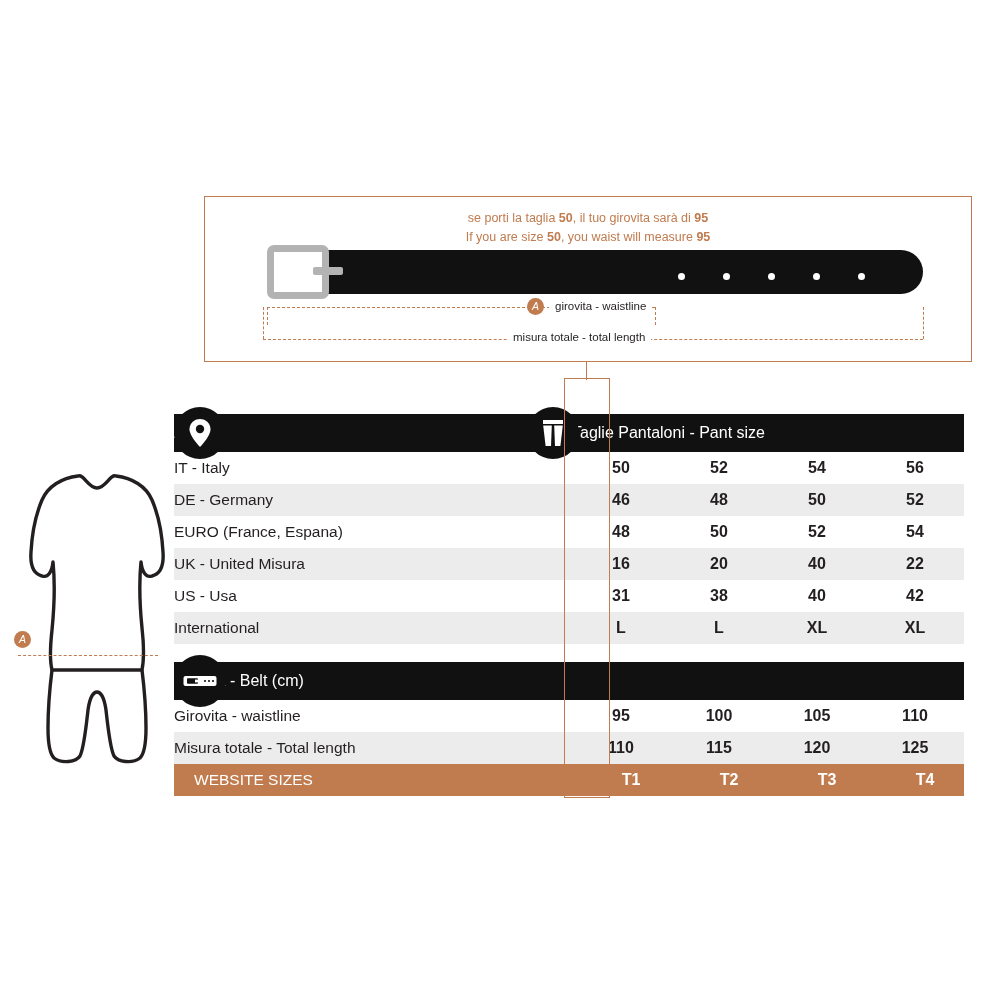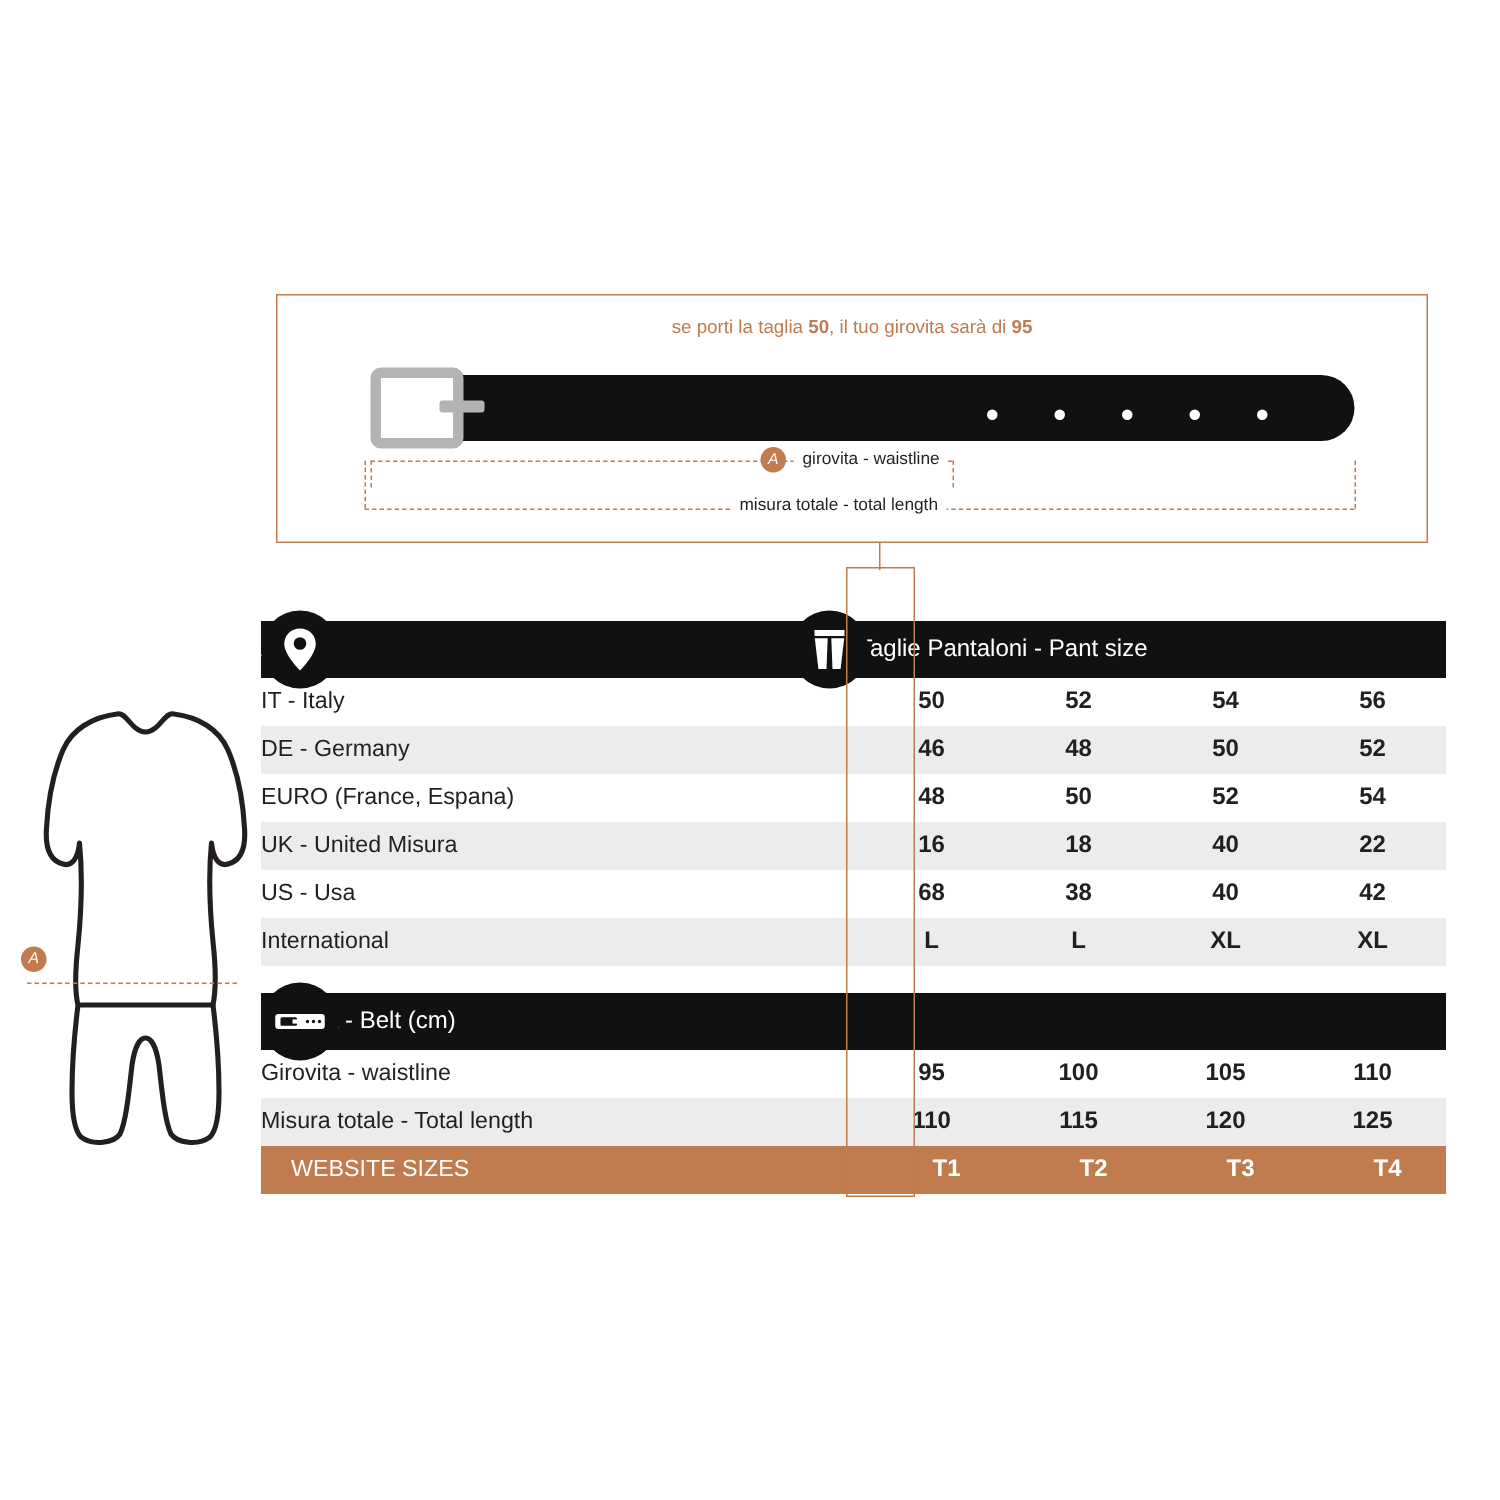--- a/index.html
+++ b/index.html
@@ -12,21 +12,21 @@
     height: 1000px;
     position: relative;
     font-family: "Liberation Sans", sans-serif;
     color: #231f20;
     overflow: hidden;
   }
 
   
   #callout-box {
     position: absolute;
-    left: 184px;
+    left: 204px;
     top: 196px;
     width: 768px;
     height: 166px;
     border: 1px solid #c07b4e;
     box-sizing: border-box;
   }
   .callout-line {
     text-align: center;
     color: #c07b4e;
     font-size: 12.5px;
@@ -222,20 +222,23 @@
   }
 </style>
 </head>
 <body>
 
 <div id="callout-box">
 
   <div id="callout-text">
     <div class="callout-line">
       <span>se porti la taglia </span><b>50</b><span>, il tuo girovita sarà di </span><b>95</b>
+    </div>
+    <div class="callout-line">
+      <span>If you are size </span><b>50</b><span>, you waist will measure </span><b>95</b>
     </div>
   </div>
 
   <div id="belt-wrap">
     <div id="belt-strap">
       <div class="belt-hole" style="left:353px"></div>
       <div class="belt-hole" style="left:398px"></div>
       <div class="belt-hole" style="left:443px"></div>
       <div class="belt-hole" style="left:488px"></div>
       <div class="belt-hole" style="left:533px"></div>
@@ -303,27 +306,27 @@
     <tr class="r-white">
       <td class="row-label">EURO (France, Espana)</td>
       <td class="row-val">48</td>
       <td class="row-val">50</td>
       <td class="row-val">52</td>
       <td class="row-val">54</td>
     </tr>
     <tr class="r-grey">
       <td class="row-label">UK - United Misura</td>
       <td class="row-val">16</td>
-      <td class="row-val">18</td>
+      <td class="row-val">20</td>
       <td class="row-val">40</td>
       <td class="row-val">22</td>
     </tr>
     <tr class="r-white">
       <td class="row-label">US - Usa</td>
-      <td class="row-val">68</td>
+      <td class="row-val">31</td>
       <td class="row-val">38</td>
       <td class="row-val">40</td>
       <td class="row-val">42</td>
     </tr>
     <tr class="r-grey">
       <td class="row-label">International</td>
       <td class="row-val">L</td>
       <td class="row-val">L</td>
       <td class="row-val">XL</td>
       <td class="row-val">XL</td>

